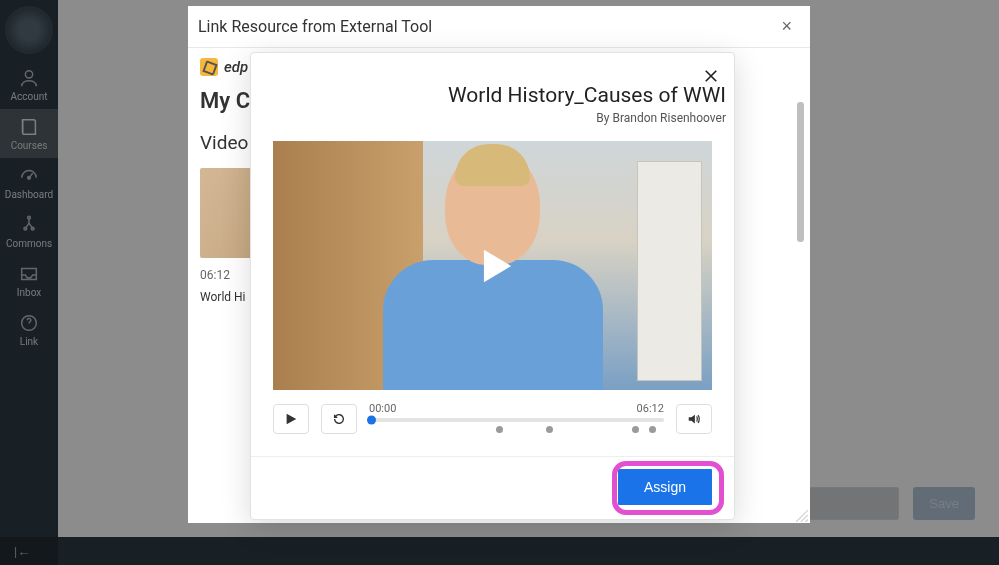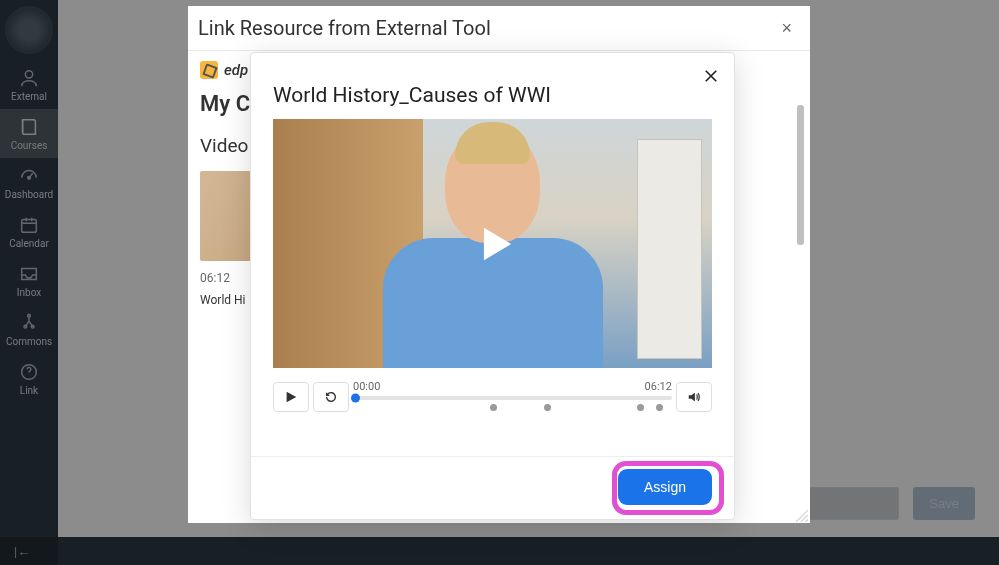--- a/index.html
+++ b/index.html
@@ -85,21 +85,21 @@
       flex-direction: column;
     }
     .outer-header {
       display: flex;
       align-items: center;
       justify-content: space-between;
       padding: 10px 18px 10px 10px;
       border-bottom: 1px solid #e8e8e8;
     }
     .outer-title {
-      font-size: 20px;
+      font-size: 16px;
       color: #333;
       font-weight: 400;
     }
     .outer-close {
       font-size: 18px;
       color: #666;
       cursor: pointer;
       background: none;
       border: none;
     }
@@ -198,23 +198,23 @@
       height: 468px;
       background: #fff;
       border: 1px solid #e2e2e2;
       border-radius: 4px;
       z-index: 20;
       box-shadow: 0 6px 30px rgba(0,0,0,0.15);
       display: flex;
       flex-direction: column;
     }
     .inner-top {
-      padding: 14px 24px 8px 22px;
-      position: relative;
-      text-align: left;
+      padding: 14px 8px 8px 22px;
+      position: relative;
+      text-align: right;
     }
     .inner-close {
       position: absolute;
       right: 14px;
       top: 14px;
       background: none;
       border: none;
       cursor: pointer;
       color: #222;
     }
@@ -286,21 +286,21 @@
       inset: 0;
       display: flex;
       align-items: center;
       justify-content: center;
       cursor: pointer;
     }
     .play-overlay svg { width: 58px; height: 58px; }
     .controls {
       display: flex;
       align-items: center;
-      gap: 4px;
+      gap: 12px;
       padding: 12px 0 8px 0;
     }
     .ctrl-btn {
       width: 36px; height: 30px;
       border: 1px solid #dedede;
       border-radius: 4px;
       background: #fff;
       display: flex;
       align-items: center;
       justify-content: center;
@@ -351,21 +351,21 @@
       border-top: 1px solid #eee;
       padding: 12px 22px 14px 22px;
       display: flex;
       justify-content: flex-end;
       position: relative;
     }
     .assign-btn {
       background: #1a73e8;
       color: #fff;
       border: none;
-      border-radius: 9px;
+      border-radius: 1px;
       padding: 10px 26px;
       font-size: 14px;
       font-weight: 500;
       cursor: pointer;
     }
     .highlight-ring {
       position: absolute;
       border: 5px solid #e24fd1;
       border-radius: 14px;
       right: 10px;
@@ -415,21 +415,21 @@
 <div class="sidebar">
   <div class="sidebar-logo"></div>
 
   <div class="nav-item">
     <span class="nav-icon">
       <svg viewBox="0 0 24 24" fill="none" stroke="#cfd3d6" stroke-width="1.6">
           <circle cx="12" cy="8" r="4"></circle>
           <path d="M4 21c0-4 4-6 8-6s8 2 8 6"></path>
         </svg>
     </span>
-    <span>External</span>
+    <span>Account</span>
   </div>
 
   <div class="nav-item active">
     <span class="nav-icon">
       <svg viewBox="0 0 24 24" fill="none" stroke="#fff" stroke-width="1.6">
           <path d="M5 4h12a2 2 0 0 1 2 2v14H7a2 2 0 0 1-2-2V4z"></path>
           <path d="M5 4v14"></path>
         </svg>
     </span>
     <span>Courses</span>
@@ -439,49 +439,40 @@
     <span class="nav-icon">
       <svg viewBox="0 0 24 24" fill="none" stroke="#cfd3d6" stroke-width="1.6">
           <path d="M4 14a8 8 0 0 1 16 0"></path>
           <path d="M12 14 L16 9"></path>
           <circle cx="12" cy="14" r="1.5" fill="#cfd3d6"></circle>
         </svg>
     </span>
     <span>Dashboard</span>
   </div>
 
-  <div class="nav-item">
-    <span class="nav-icon">
-      <svg viewBox="0 0 24 24" fill="none" stroke="#cfd3d6" stroke-width="1.6">
-          <rect x="4" y="6" width="16" height="14" rx="2"></rect>
-          <path d="M4 10h16M9 4v4M15 4v4"></path>
-        </svg>
-    </span>
-    <span>Calendar</span>
-  </div>
-
-  <div class="nav-item">
-    <span class="nav-icon">
-      <svg viewBox="0 0 24 24" fill="none" stroke="#cfd3d6" stroke-width="1.6">
-          <path d="M4 13V6h16v7M4 13l4 0 2 3h4l2-3h4M4 13v5h16v-5"></path>
-        </svg>
-    </span>
-    <span>Inbox</span>
-  </div>
 
   <div class="nav-item">
     <span class="nav-icon">
       <svg viewBox="0 0 24 24" fill="none" stroke="#cfd3d6" stroke-width="1.6">
           <path d="M12 4v6m0 0l-4 6m4-6l4 6"></path>
           <circle cx="12" cy="4" r="1.5"></circle>
           <circle cx="8" cy="16" r="1.5"></circle>
           <circle cx="16" cy="16" r="1.5"></circle>
         </svg>
     </span>
     <span>Commons</span>
+  </div>
+
+  <div class="nav-item">
+    <span class="nav-icon">
+      <svg viewBox="0 0 24 24" fill="none" stroke="#cfd3d6" stroke-width="1.6">
+          <path d="M4 13V6h16v7M4 13l4 0 2 3h4l2-3h4M4 13v5h16v-5"></path>
+        </svg>
+    </span>
+    <span>Inbox</span>
   </div>
 
   <div class="nav-item">
     <span class="nav-icon">
       <svg viewBox="0 0 24 24" fill="none" stroke="#cfd3d6" stroke-width="1.6">
           <circle cx="12" cy="12" r="8"></circle>
           <path d="M10 9a2 2 0 1 1 3 1.7c-.8.5-1 1-1 1.8M12 16h.01"></path>
         </svg>
     </span>
     <span>Link</span>
@@ -528,20 +519,21 @@
 </div>
 
 <div class="inner-modal">
   <div class="inner-top">
     <button class="inner-close">
       <svg viewBox="0 0 24 24" stroke="#222" stroke-width="2.2" fill="none">
           <path d="M5 5l14 14M19 5L5 19"></path>
         </svg>
     </button>
     <div class="video-title">World History_Causes of WWI</div>
+    <div class="video-author">By Brandon Risenhoover</div>
   </div>
   <div class="video-body">
     <div class="video-frame">
       <div class="shelf"></div>
       <div class="door"></div>
       <div class="person">
         <div class="head">
             <div class="hair"></div>
           </div>
         <div class="torso"></div>

